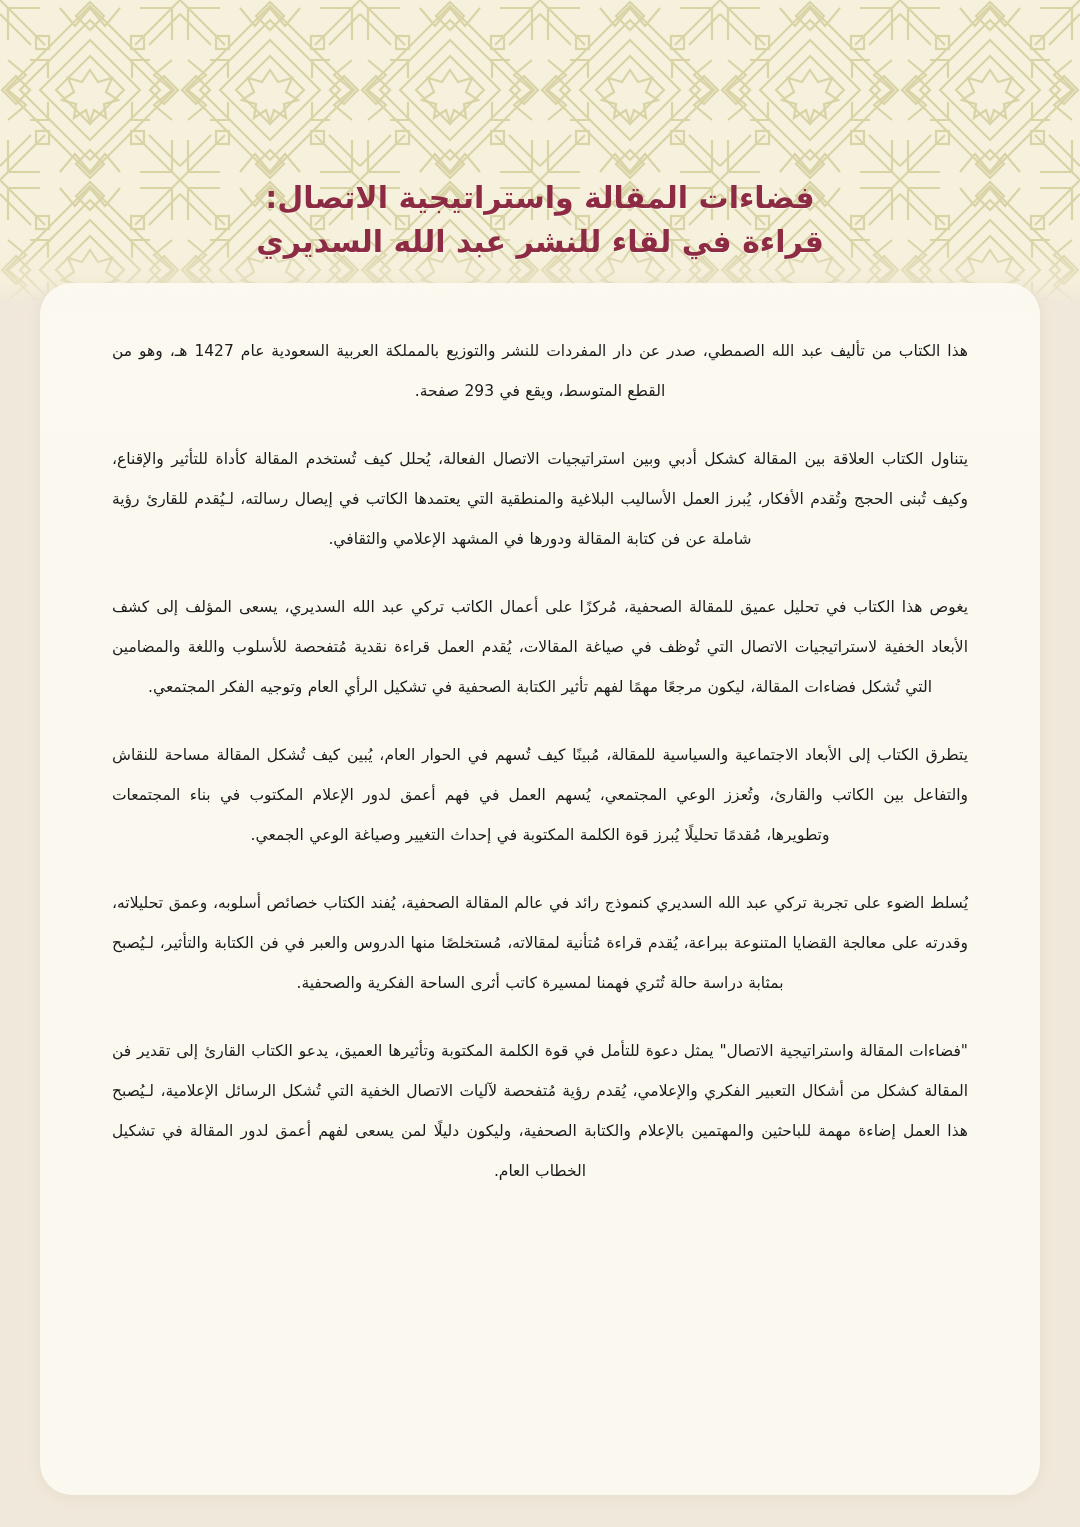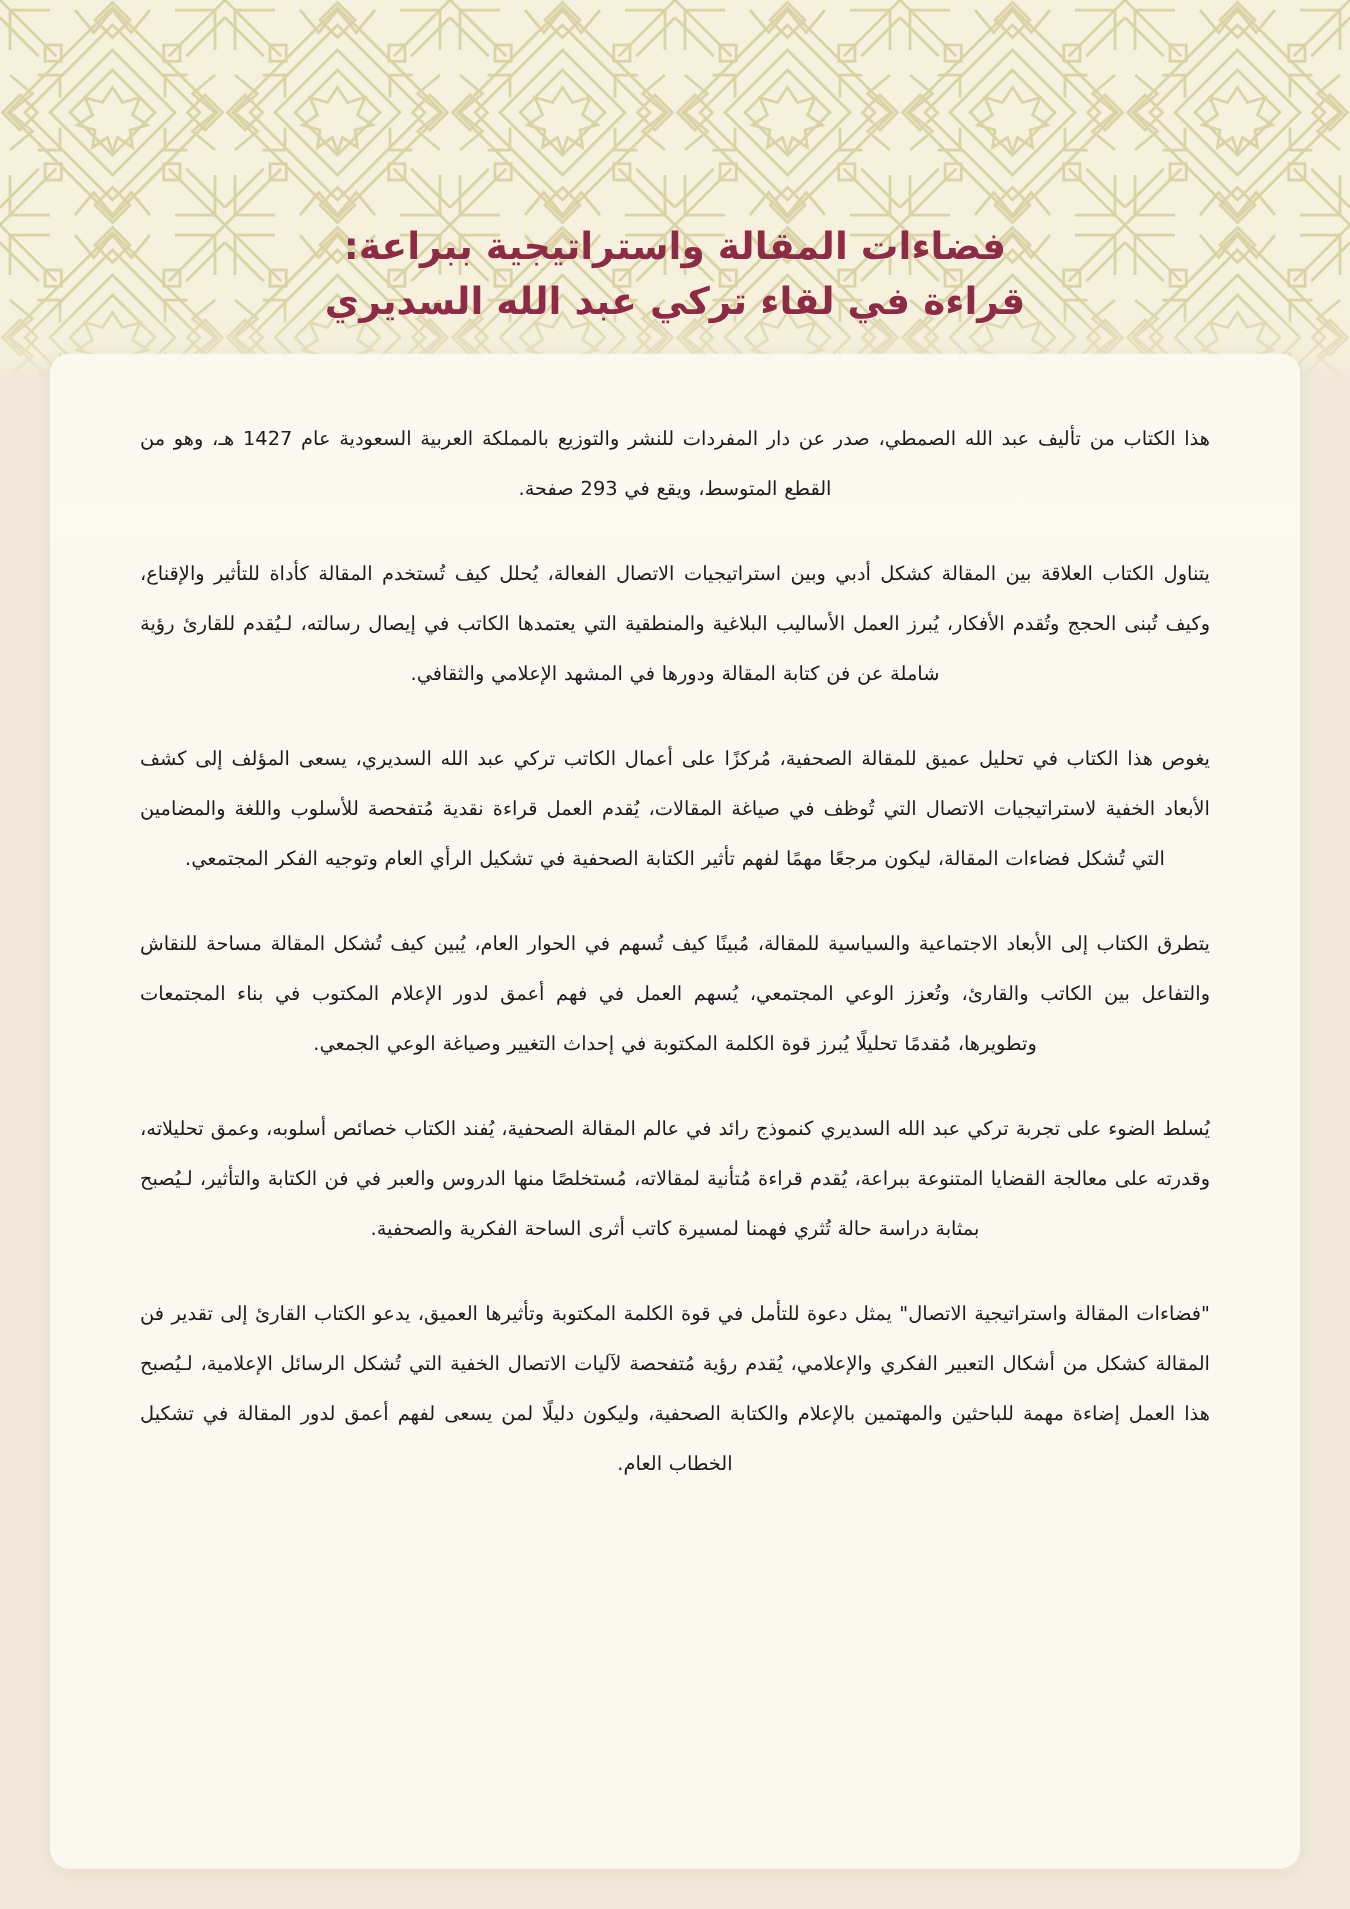--- a/index.html
+++ b/index.html
@@ -74,21 +74,21 @@
   }
 
   
   .content-card {
     position:absolute;
     top:283px;
     left:40px;
     width:1000px;
     height:1212px;
     background:rgba(253,250,243,0.86);
-    border-radius:16px;
+    border-radius:32px;
     box-shadow:0 2px 14px rgba(150,130,90,0.10);
     z-index:4;
     overflow:hidden;
   }
   
   .card-sheen {
     position:absolute;
     top:0; left:0; right:0;
     height:150px;
     background:linear-gradient(to bottom, rgba(252,249,241,0.30) 0%, rgba(252,249,241,0.85) 60%, rgba(252,249,241,1) 100%);
@@ -164,22 +164,22 @@
             <path d="M150 120 L132 120 L132 102"></path>
           </g>
         </pattern>
       </defs>
       <rect width="1080" height="300" fill="url(#geo)"></rect>
     </svg>
     <div class="band-fade"></div>
   </div>
 
   <div class="title-block">
-    <span class="title-line">فضاءات المقالة واستراتيجية ببراعة:</span>
-    <span class="title-line">قراءة في لقاء تركي عبد الله السديري</span>
+    <span class="title-line">فضاءات المقالة واستراتيجية الاتصال:</span>
+    <span class="title-line">قراءة في لقاء للنشر عبد الله السديري</span>
   </div>
 
   <div class="content-card">
     <div class="card-sheen"></div>
     <div class="card-body">
       <p class="para">هذا الكتاب من تأليف عبد الله الصمطي، صدر عن دار المفردات للنشر والتوزيع بالمملكة العربية السعودية عام 1427 هـ، وهو من القطع المتوسط، ويقع في 293 صفحة.</p>
       <p class="para">يتناول الكتاب العلاقة بين المقالة كشكل أدبي وبين استراتيجيات الاتصال الفعالة، يُحلل كيف تُستخدم المقالة كأداة للتأثير والإقناع، وكيف تُبنى الحجج وتُقدم الأفكار، يُبرز العمل الأساليب البلاغية والمنطقية التي يعتمدها الكاتب في إيصال رسالته، لـيُقدم للقارئ رؤية شاملة عن فن كتابة المقالة ودورها في المشهد الإعلامي والثقافي.</p>
       <p class="para">يغوص هذا الكتاب في تحليل عميق للمقالة الصحفية، مُركزًا على أعمال الكاتب تركي عبد الله السديري، يسعى المؤلف إلى كشف الأبعاد الخفية لاستراتيجيات الاتصال التي تُوظف في صياغة المقالات، يُقدم العمل قراءة نقدية مُتفحصة للأسلوب واللغة والمضامين التي تُشكل فضاءات المقالة، ليكون مرجعًا مهمًا لفهم تأثير الكتابة الصحفية في تشكيل الرأي العام وتوجيه الفكر المجتمعي.</p>
       <p class="para">يتطرق الكتاب إلى الأبعاد الاجتماعية والسياسية للمقالة، مُبينًا كيف تُسهم في الحوار العام، يُبين كيف تُشكل المقالة مساحة للنقاش والتفاعل بين الكاتب والقارئ، وتُعزز الوعي المجتمعي، يُسهم العمل في فهم أعمق لدور الإعلام المكتوب في بناء المجتمعات وتطويرها، مُقدمًا تحليلًا يُبرز قوة الكلمة المكتوبة في إحداث التغيير وصياغة الوعي الجمعي.</p>
       <p class="para">يُسلط الضوء على تجربة تركي عبد الله السديري كنموذج رائد في عالم المقالة الصحفية، يُفند الكتاب خصائص أسلوبه، وعمق تحليلاته، وقدرته على معالجة القضايا المتنوعة ببراعة، يُقدم قراءة مُتأنية لمقالاته، مُستخلصًا منها الدروس والعبر في فن الكتابة والتأثير، لـيُصبح بمثابة دراسة حالة تُثري فهمنا لمسيرة كاتب أثرى الساحة الفكرية والصحفية.</p>

